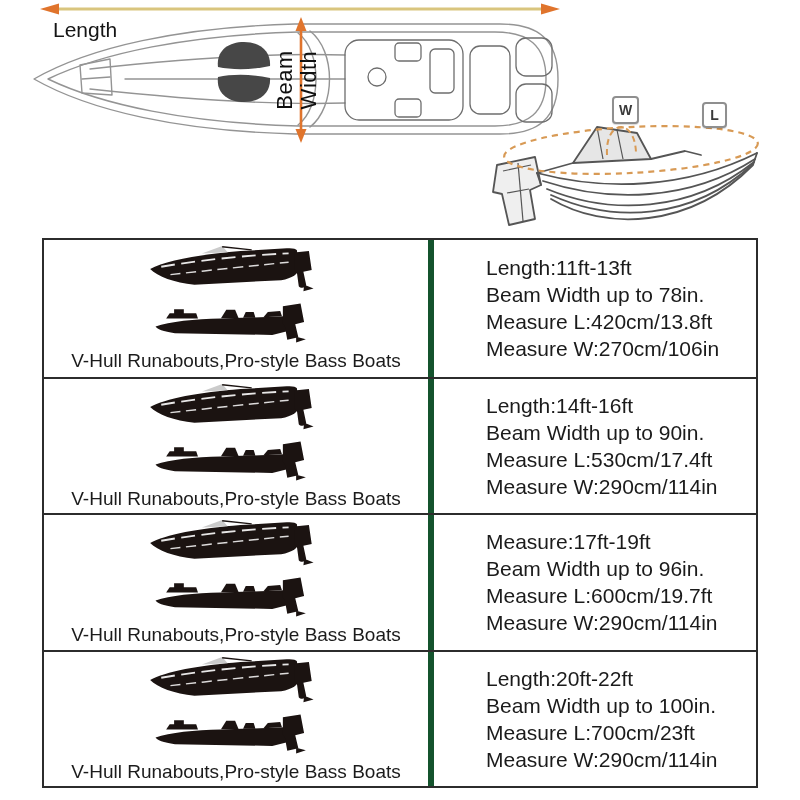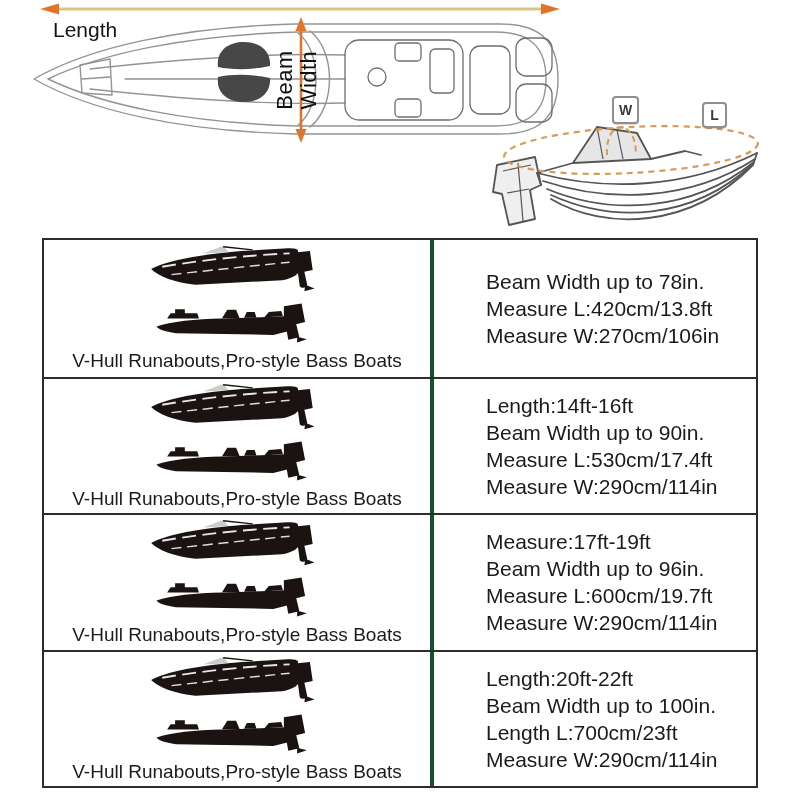--- a/index.html
+++ b/index.html
@@ -31,21 +31,21 @@
 
   
   .size-table{
     position:absolute;left:42px;top:238px;width:712px;height:546px;
     border:2px solid #2c2c2c;background:#fff;
     display:grid;grid-template-rows:repeat(4,1fr);
   }
   .size-row{display:grid;grid-template-columns:390px 1fr;border-top:2px solid #2c2c2c;min-height:0;}
   .size-row:first-child{border-top:none;}
   .cell-boats{
-    border-right:4px solid #14532d;min-height:0;
+    border-right:6px solid #14532d;min-height:0;
     display:flex;flex-direction:column;align-items:center;justify-content:center;
     padding:4px 0 2px 0;
   }
   .runabout-svg{width:180px;height:48px;display:block;}
   .bassboat-svg{width:168px;height:42px;display:block;margin-top:8px;}
   .boat-caption{font-size:19px;color:#1b1b1b;margin-top:6px;white-space:nowrap;}
   .cell-specs{display:flex;flex-direction:column;justify-content:center;padding-left:52px;}
   .spec-line{font-size:21px;line-height:27px;color:#1b1b1b;white-space:nowrap;}
 </style>
 </head>
@@ -157,20 +157,21 @@
       <div class="cell-boats">
         <svg class="runabout-svg" viewBox="0 0 190 52">
             <use href="#sym-runabout"></use>
           </svg>
         <svg class="bassboat-svg" viewBox="0 0 190 46">
             <use href="#sym-bassboat"></use>
           </svg>
         <div class="boat-caption">V-Hull Runabouts,Pro-style Bass Boats</div>
       </div>
       <div class="cell-specs">
+        <div class="spec-line">Length:11ft-13ft</div>
         <div class="spec-line">Beam Width up to 78in.</div>
         <div class="spec-line">Measure L:420cm/13.8ft</div>
         <div class="spec-line">Measure W:270cm/106in</div>
       </div>
     </div>
 
     <div class="size-row">
       <div class="cell-boats">
         <svg class="runabout-svg" viewBox="0 0 190 52">
             <use href="#sym-runabout"></use>
@@ -212,19 +213,19 @@
             <use href="#sym-runabout"></use>
           </svg>
         <svg class="bassboat-svg" viewBox="0 0 190 46">
             <use href="#sym-bassboat"></use>
           </svg>
         <div class="boat-caption">V-Hull Runabouts,Pro-style Bass Boats</div>
       </div>
       <div class="cell-specs">
         <div class="spec-line">Length:20ft-22ft</div>
         <div class="spec-line">Beam Width up to 100in.</div>
-        <div class="spec-line">Length L:700cm/23ft</div>
+        <div class="spec-line">Measure L:700cm/23ft</div>
         <div class="spec-line">Measure W:290cm/114in</div>
       </div>
     </div>
 
   </div>
 </div>
 
 </body></html>

